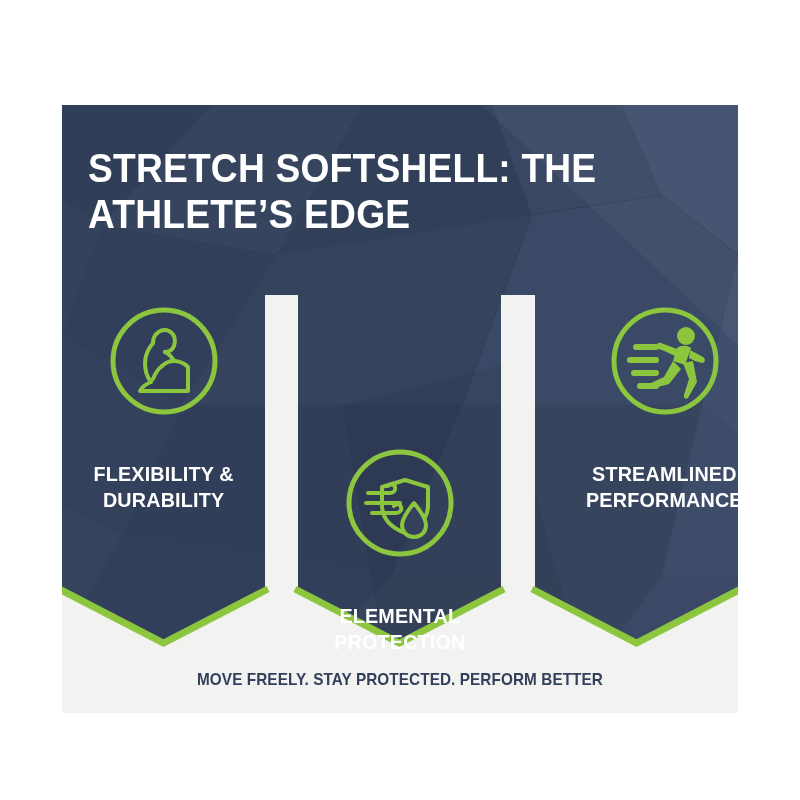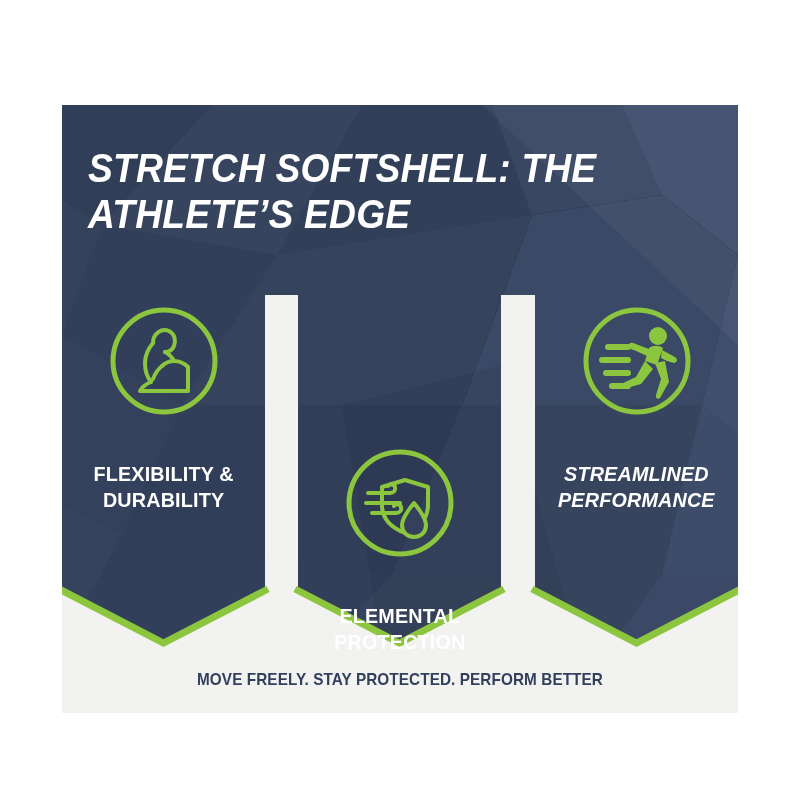--- a/index.html
+++ b/index.html
@@ -39,21 +39,20 @@
     height: 608px;
     display: block;
   }
 
   
   .title-block {
     position: absolute;
     left: 26px;
     top: 40px;
     width: 600px;
-    font-style: italic;
   }
   .title-line {
     font-family: "Liberation Sans", sans-serif;
     font-weight: 700;
     font-size: 40px;
     line-height: 46px;
     letter-spacing: 0.2px;
     color: #ffffff;
     text-transform: uppercase;
     transform: scaleX(0.93);
@@ -66,21 +65,21 @@
     position: absolute;
     top: 190px;
     width: 203px;
     height: 360px;
     display: flex;
     flex-direction: column;
     align-items: center;
   }
   .col-0 { left: 0px; }
   .col-1 { left: 236px; justify-content: flex-end; }
-  .col-2 { left: 473px; font-style: italic; }
+  .col-2 { left: 501px; }
 
   .icon-circle {
     position: relative;
     width: 116px;
     height: 116px;
     margin-top: 8px;
     flex: 0 0 auto;
   }
   .icon-circle svg {
     display: block;

